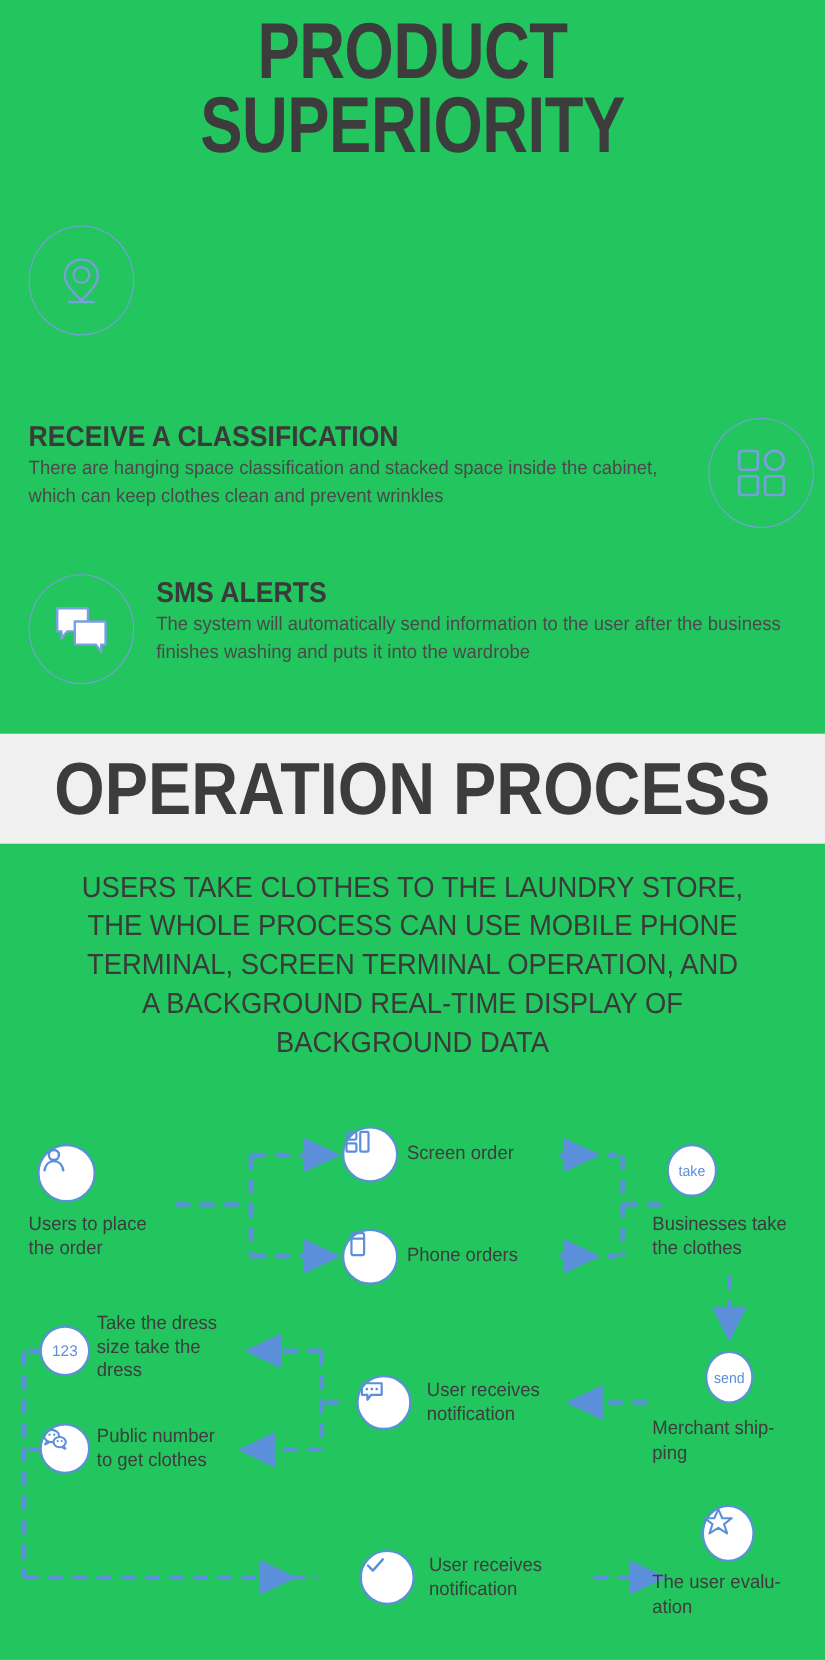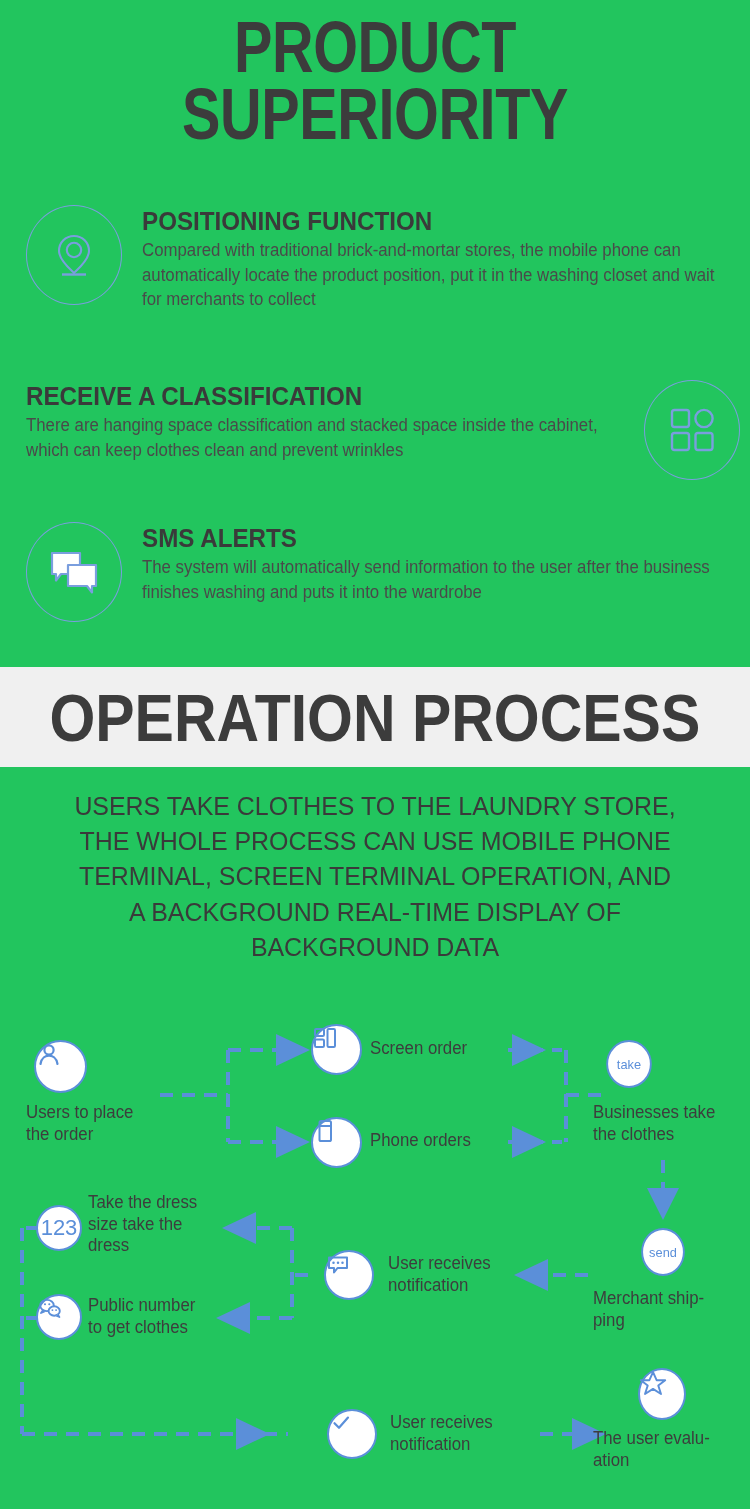--- a/index.html
+++ b/index.html
@@ -81,45 +81,41 @@
   }
   .lbl{
     position:absolute; font-size:17.5px; line-height:1.24; color:#3d3d3d;
     transform:scaleX(0.96); transform-origin:left top;
   }
   .lbl.nw{ white-space:nowrap; }
   .wordcirc{
     font-size:13.5px; color:#5b8fd9; font-weight:400;
     transform:scaleX(0.95);
   }
-  .numcirc{ font-size:22px; color:#5b8fd9; }
+  .numcirc{ font-size:14px; color:#5b8fd9; }
 </style>
 </head>
 <body>
 
 <div class="page">
 
   <div class="main-title">
     <span>PRODUCT</span>
     <span class="l2">SUPERIORITY</span>
   </div>
 
   <div class="feature" id="f1">
     <div class="feat-icon">
       <div class="ring">
         <svg width="46" height="52" viewBox="0 0 46 52">
           <path d="M23 7 C14.5 7 8 13.5 8 22 C8 31 20 41 23 44 C26 41 38 31 38 22 C38 13.5 31.5 7 23 7 Z" fill="none" stroke="#7a9ede" stroke-width="2.1"></path>
           <circle cx="23" cy="21" r="7.2" fill="none" stroke="#7a9ede" stroke-width="2.1"></circle>
           <line x1="11" y1="45.5" x2="35" y2="45.5" stroke="#7a9ede" stroke-width="2.4"></line>
         </svg>
       </div>
-    </div>
-    <div class="feat-text">
-      <div class="feat-title">POSITIONING FUNCTION</div>
-      <div class="feat-body">Compared with traditional brick-and-mortar stores, the mobile phone can automatically locate the product position, put it in the washing closet and wait for merchants to collect</div>
     </div>
   </div>
 
   <div class="feature" id="f3">
     <div class="feat-icon">
       <div class="ring">
         <svg width="54" height="52" viewBox="0 0 54 52">
           <path d="M5 7 H33 V28 H14 L9 34.5 V28 H5 Z" fill="#fff" stroke="#7a9ede" stroke-width="2.2" stroke-linejoin="round"></path>
           <path d="M21 19 H49 V40 H45 V46.5 L40 40 H21 Z" fill="#fff" stroke="#7a9ede" stroke-width="2.2" stroke-linejoin="round"></path>
         </svg>

